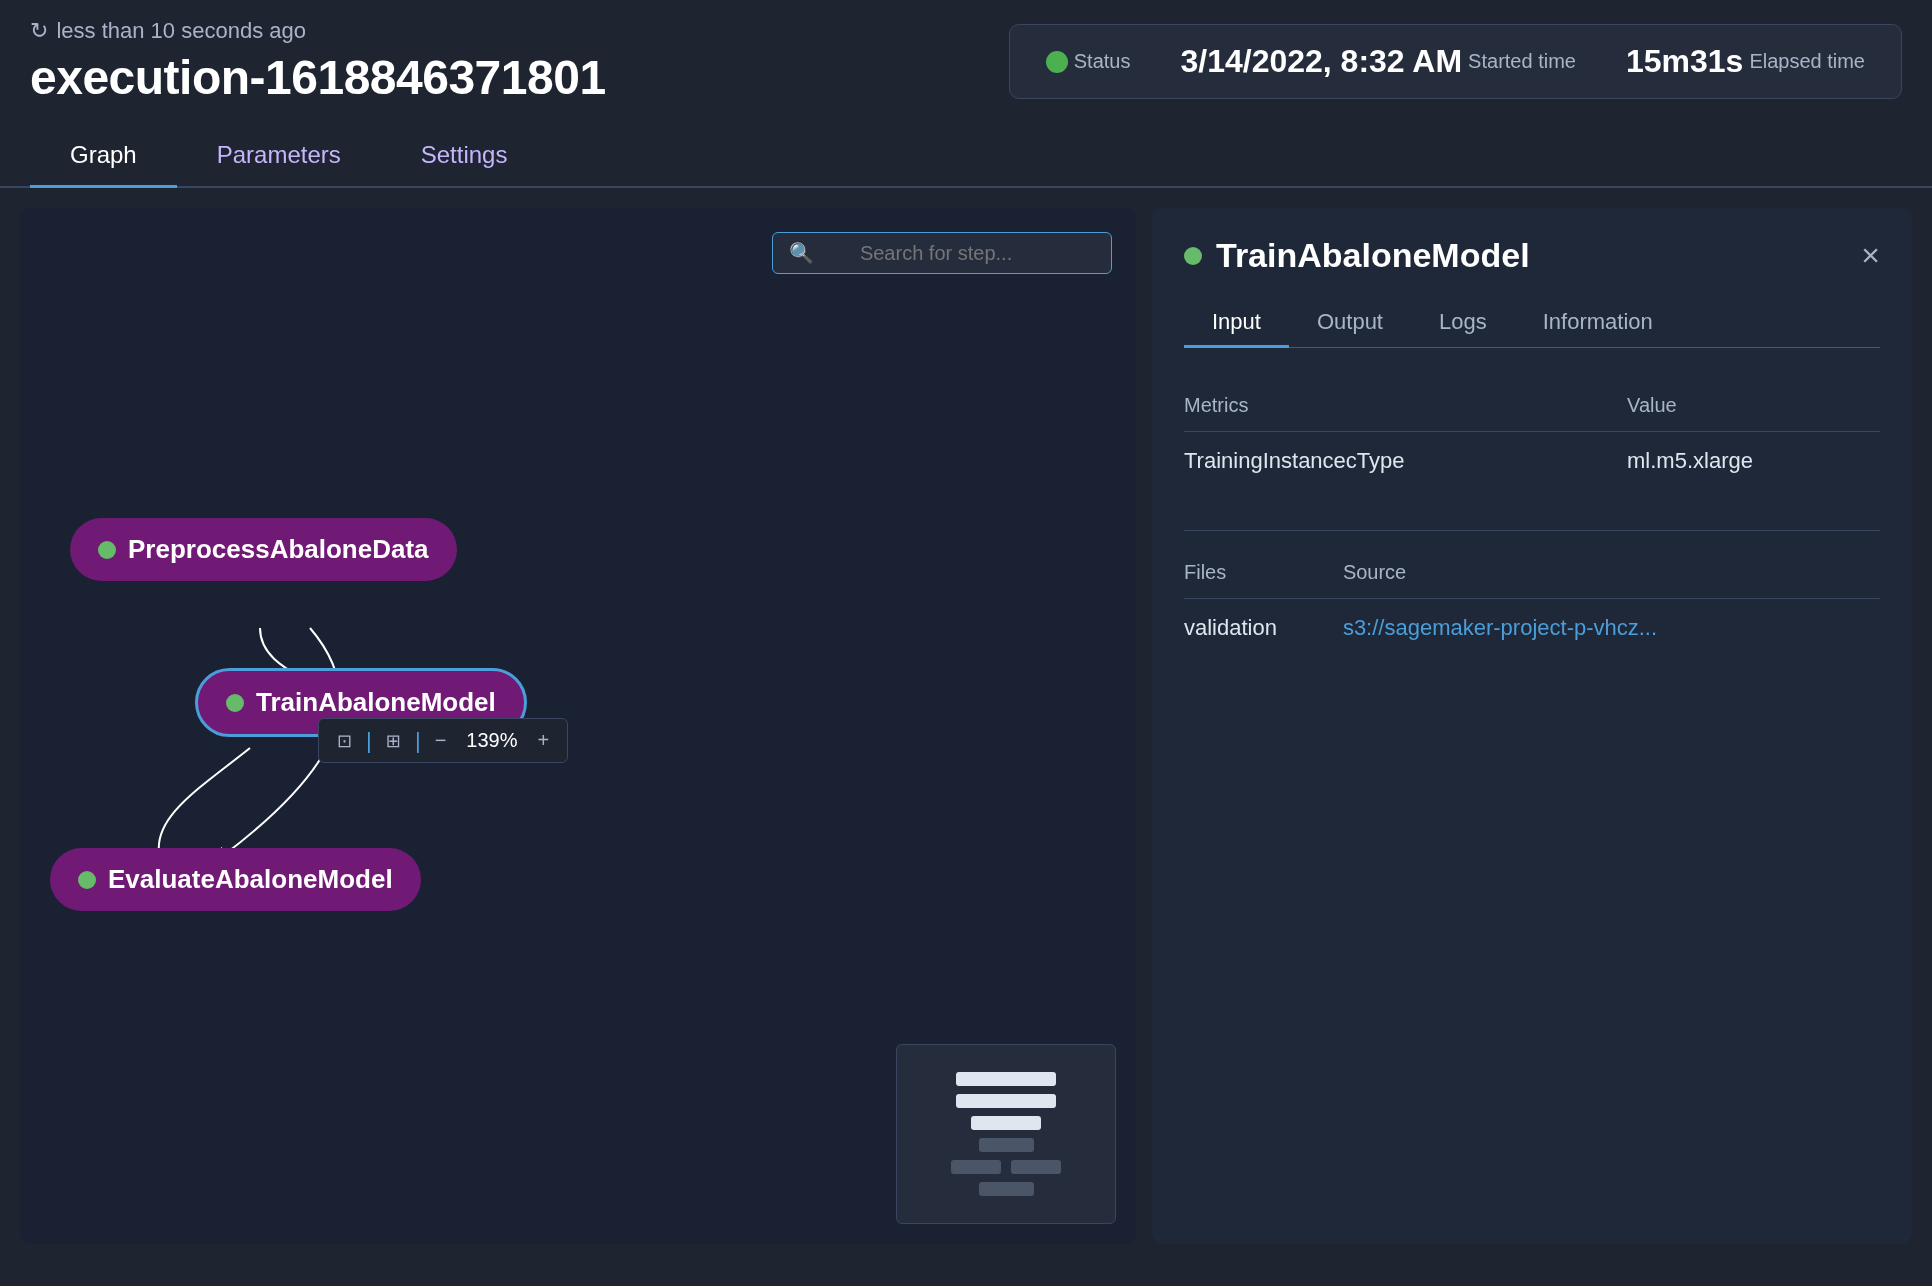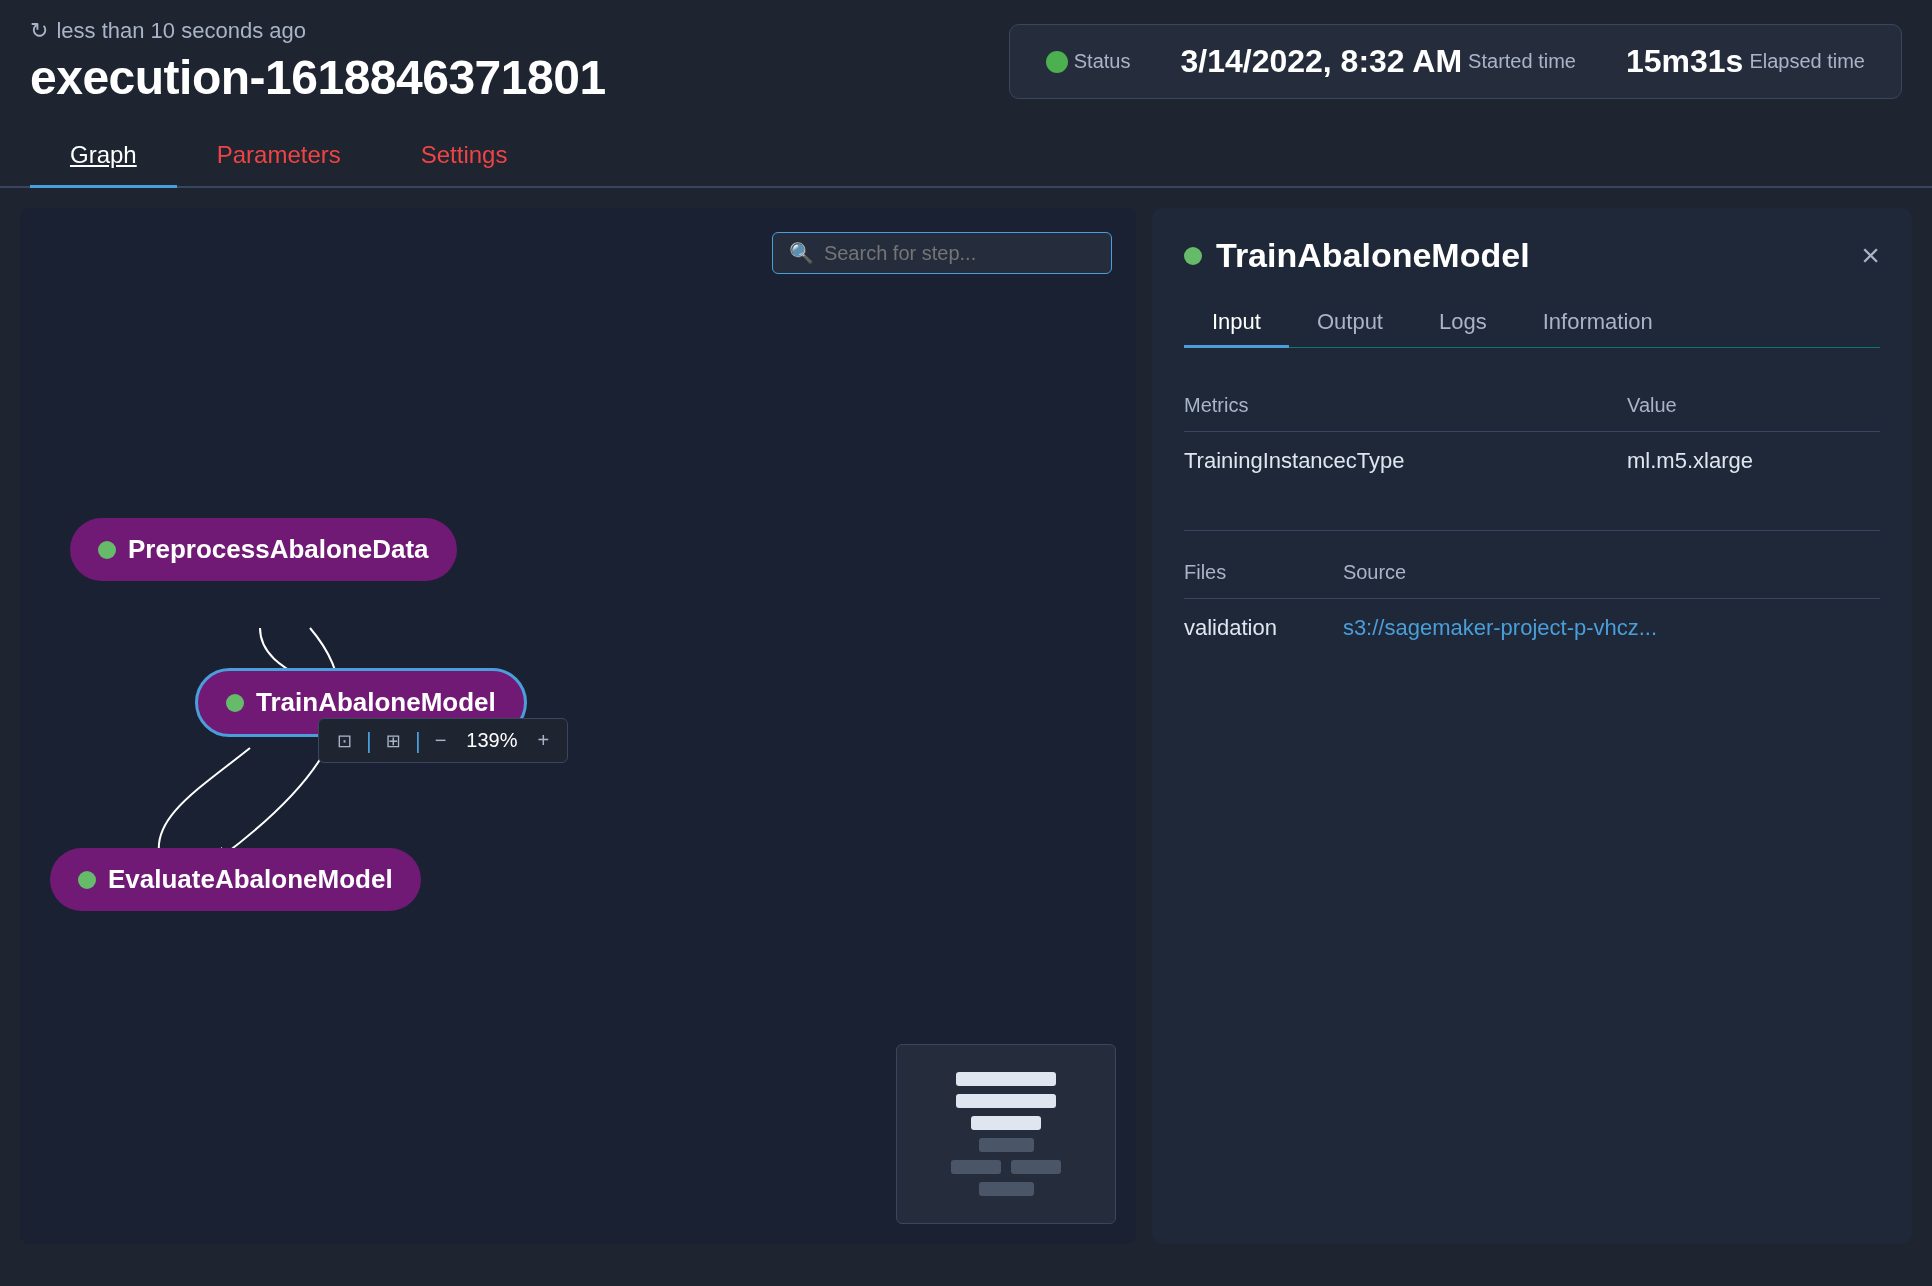--- a/index.html
+++ b/index.html
@@ -68,29 +68,28 @@
     .tabs-bar {
       display: flex;
       gap: 0;
       padding: 0 30px;
       border-bottom: 2px solid #3a4560;
       margin-top: 10px;
     }
     .tab {
       padding: 16px 40px;
       font-size: 24px;
-      color: #ef4444;
+      color: #c4b5fd;
       cursor: pointer;
       border-bottom: 3px solid transparent;
       margin-bottom: -2px;
     }
     .tab.active {
       color: #ffffff;
       border-bottom: 3px solid #4a9eda;
-      text-decoration: underline;
     }
     .main-content {
       display: flex;
       gap: 0;
       padding: 20px 20px;
       height: calc(1286px - 210px);
     }
     .graph-panel {
       flex: 1;
       background: #1a2133;
@@ -116,20 +115,21 @@
       color: #aab4c8;
       font-size: 20px;
     }
     .search-input {
       background: transparent;
       border: none;
       outline: none;
       color: #aab4c8;
       font-size: 20px;
       width: 100%;
+      margin-left: 36px;
     }
     .node {
       position: absolute;
       border-radius: 50px;
       background: #701a75;
       display: flex;
       align-items: center;
       gap: 12px;
       padding: 16px 28px;
       font-size: 26px;

